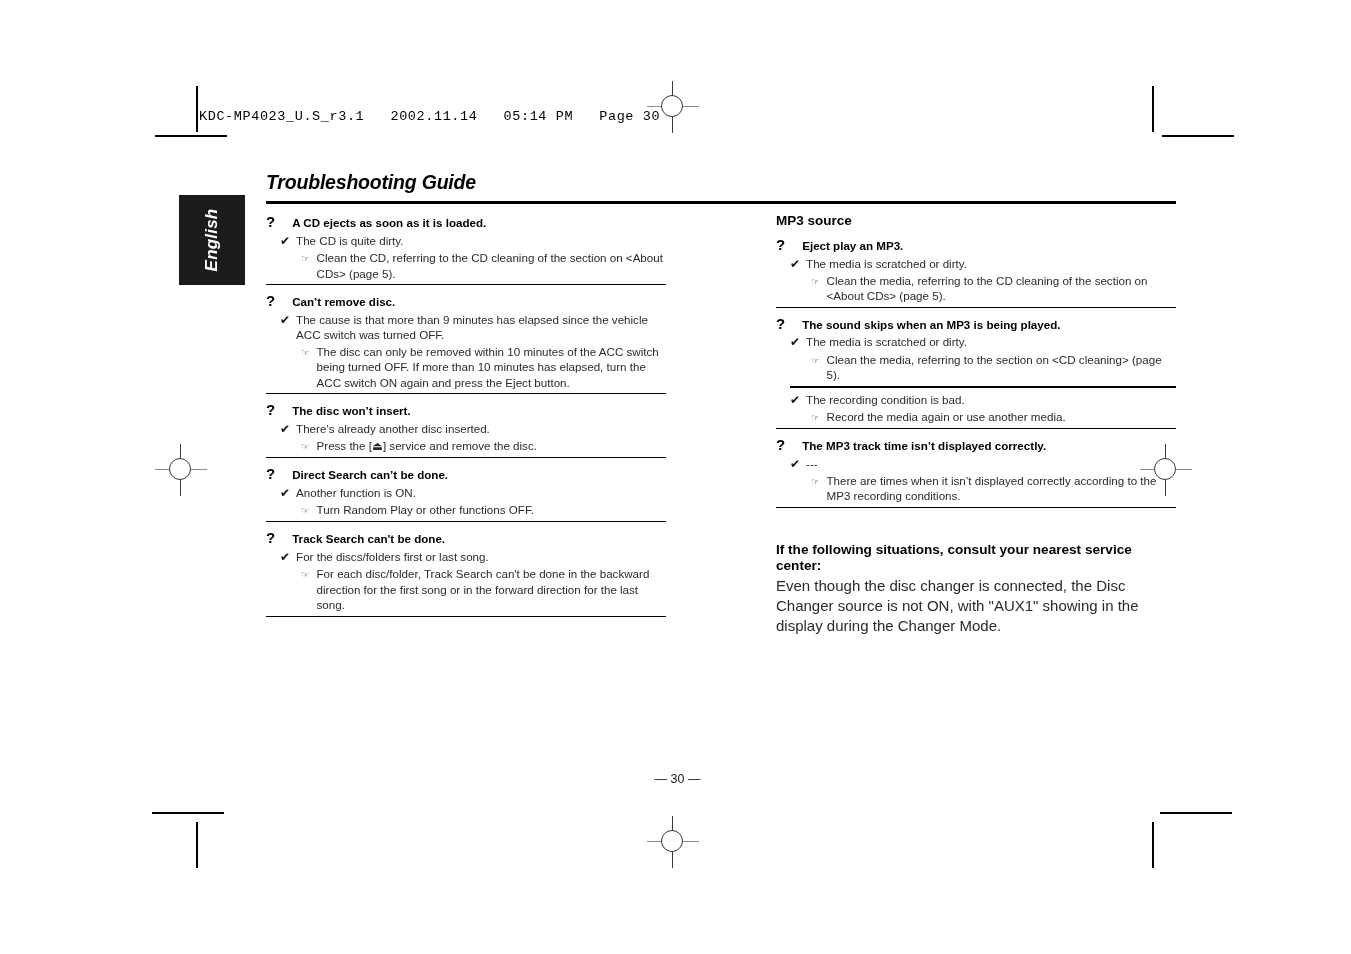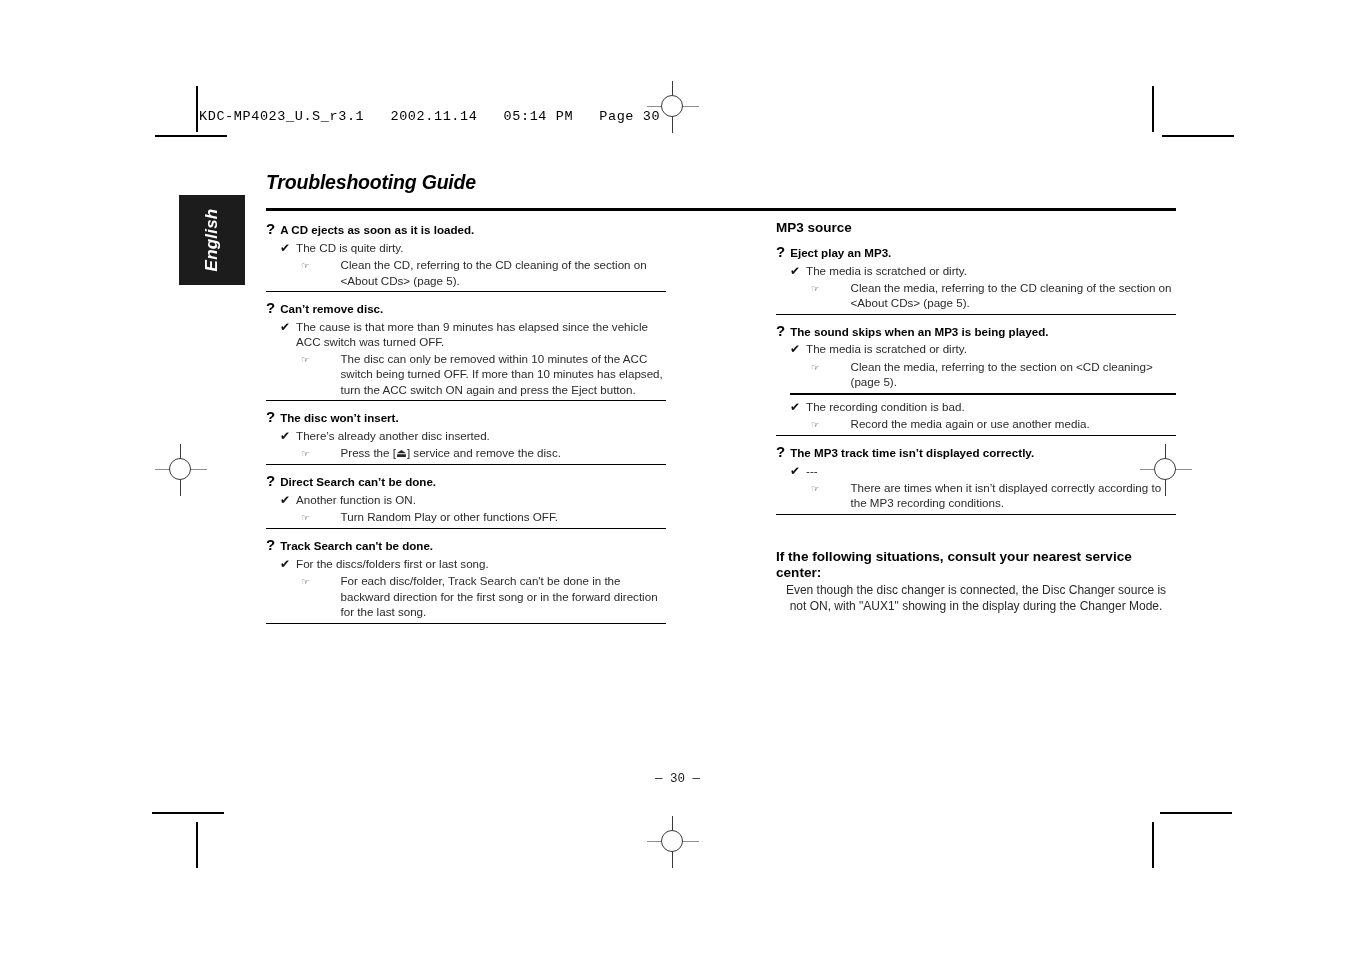--- a/index.html
+++ b/index.html
@@ -100,21 +100,21 @@
     left: 266px;
     top: 172px;
     width: 910px;
   }
 
   .page-title {
     font-style: italic;
     font-weight: bold;
     font-size: 19.5px;
     letter-spacing: -0.2px;
-    margin: 0 0 15px 0;
+    margin: 0 0 8px 0;
     line-height: 1.1;
   }
   .title-rule {
     height: 3px;
     background: #000;
     width: 100%;
     margin-bottom: 9px;
   }
 
   .columns {
@@ -152,20 +152,21 @@
   .q-mark {
     font-weight: bold;
     font-size: 15px;
     line-height: 1.25;
     flex: 0 0 auto;
   }
   .q-text {
     font-weight: bold;
     font-size: 11.6px;
     line-height: 1.3;
+    margin-left: 12px;
   }
 
   .cause-group { }
 
   .cause-line {
     display: flex;
     align-items: baseline;
     gap: 6px;
     margin-left: 14px;
     margin-top: 1px;
@@ -192,53 +193,50 @@
   .action-mark {
     font-size: 9.5px;
     line-height: 1.5;
     flex: 0 0 auto;
     color: #333;
   }
   .action-text {
     font-size: 11.6px;
     line-height: 1.33;
     color: #2a2a2a;
-    margin-left: 24px;
   }
 
   .inner-rule {
     height: 1.1px;
     background: #000;
     margin: 4px 0 4px 14px;
   }
 
   
   .note-head {
     font-size: 13.6px;
     font-weight: bold;
     line-height: 1.2;
     margin: 34px 0 2px 0;
   }
   .note-body {
-    font-size: 12px;
+    font-size: 15px;
     line-height: 1.33;
     color: #2a2a2a;
-    text-align: center;
   }
 
   
   .folio {
     position: absolute;
     left: 4px;
     right: 0;
     top: 772px;
     text-align: center;
     font-size: 12.5px;
     color: #1a1a1a;
-    font-family: Liberation Mono, monospace;
   }
 </style>
 </head>
 <body>
 
 <div class="mark mark-v" style="left:196px; top:86px; height:46px;"></div>
 <div class="mark mark-h" style="left:155px; top:135px; width:72px;"></div>
 
 <div class="mark mark-v" style="left:1152px; top:86px; height:46px;"></div>
 <div class="mark mark-h" style="left:1162px; top:135px; width:72px;"></div>

